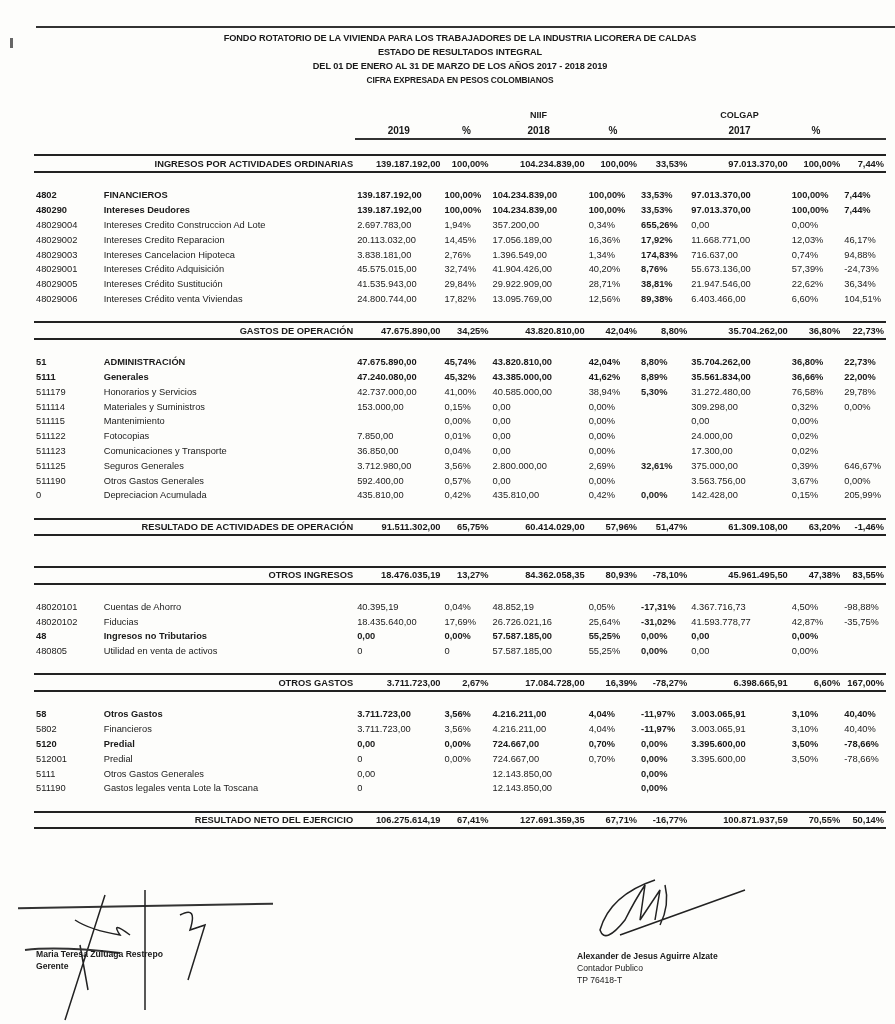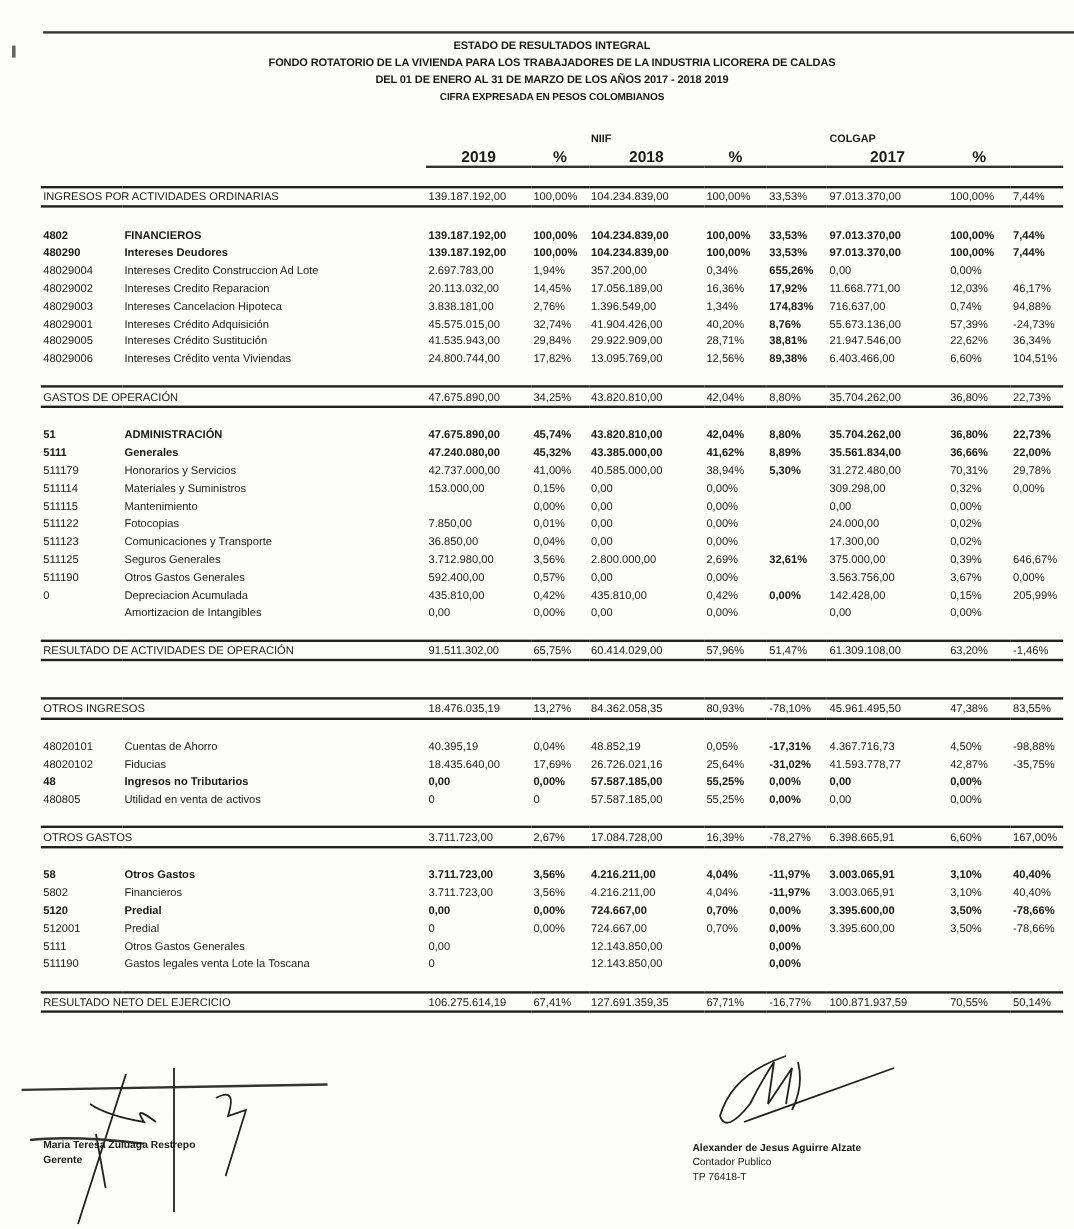--- a/index.html
+++ b/index.html
@@ -17,39 +17,39 @@
   .name { width:232px; }
   .v19 { width:80px; text-align:right; }
   .p19 { width:44px; text-align:right; }
   .v18 { width:88px; text-align:right; }
   .p18 { width:48px; text-align:right; }
   .var1 { width:46px; text-align:right; }
   .v17 { width:92px; text-align:right; }
   .p17 { width:48px; text-align:right; }
   .var2 { width:40px; text-align:right; }
   .b { font-weight:bold; }
-  .sec td { border-top:2px solid #222; border-bottom:2px solid #222; font-weight:normal; height:15px; }
-  .gh td { font-weight:bold; font-size:9px; }
-  .yr td { font-weight:bold; text-align:center; font-size:13px; border-bottom:2px solid #333; }
+  .sec td { border-top:2px solid #222; border-bottom:2px solid #222; font-weight:bold; height:15px;text-align:right; }
+  .gh td { font-weight:bold; text-align:center; font-size:9px; }
+  .yr td { font-weight:bold; text-align:center; font-size:10px; border-bottom:2px solid #333; }
   .sp td { height:10px; }
   .sp2 td { height:6px; }
   .sig { position:absolute; font-size:8.6px; line-height:12px;margin-top:16px; }
   .sig .n { font-weight:bold; }
   .sigline { position:absolute; height:1.5px; background:#333; }
   svg.scrawl { position:absolute; }
 </style>
 </head>
 <body>
 
 <div class="topline"></div>
 <div class="mark"></div>
 
 <div class="hdr">
+  <div>FONDO ROTATORIO DE LA VIVIENDA PARA LOS TRABAJADORES DE LA INDUSTRIA LICORERA DE CALDAS</div>
   <div>ESTADO DE RESULTADOS INTEGRAL</div>
-  <div>FONDO ROTATORIO DE LA VIVIENDA PARA LOS TRABAJADORES DE LA INDUSTRIA LICORERA DE CALDAS</div>
   <div>DEL 01 DE ENERO AL 31 DE MARZO  DE LOS AÑOS 2017 - 2018  2019</div>
   <div class="t4">CIFRA EXPRESADA EN PESOS COLOMBIANOS</div>
 </div>
 
 <table class="fs">
   <colgroup>
     <col class="code">
       <col class="name">
       <col class="v19">
       <col class="p19">
@@ -241,21 +241,21 @@
       </tr>
       <tr>
         <td>511179</td>
         <td>Honorarios y Servicios</td>
         <td>42.737.000,00</td>
         <td>41,00%</td>
         <td>40.585.000,00</td>
         <td>38,94%</td>
         <td class="b">5,30%</td>
         <td>31.272.480,00</td>
-        <td>70,31%</td>
+        <td>76,58%</td>
         <td>29,78%</td>
       </tr>
       <tr>
         <td>511114</td>
         <td>Materiales y Suministros</td>
         <td>153.000,00</td>
         <td>0,15%</td>
         <td>0,00</td>
         <td>0,00%</td>
         <td class="b"></td>
@@ -327,32 +327,20 @@
         <td>0</td>
         <td>Depreciacion Acumulada</td>
         <td>435.810,00</td>
         <td>0,42%</td>
         <td>435.810,00</td>
         <td>0,42%</td>
         <td class="b">0,00%</td>
         <td>142.428,00</td>
         <td>0,15%</td>
         <td>205,99%</td>
-      </tr>
-      <tr>
-        <td></td>
-        <td>Amortizacion de Intangibles</td>
-        <td>0,00</td>
-        <td>0,00%</td>
-        <td>0,00</td>
-        <td>0,00%</td>
-        <td class="b"></td>
-        <td>0,00</td>
-        <td>0,00%</td>
-        <td></td>
       </tr>
       <tr class="sp">
         <td colspan="10"></td>
       </tr>
       <tr class="sec">
         <td colspan="2">RESULTADO DE ACTIVIDADES DE OPERACIÓN</td>
         <td>91.511.302,00</td>
         <td>65,75%</td>
         <td>60.414.029,00</td>
         <td>57,96%</td>

